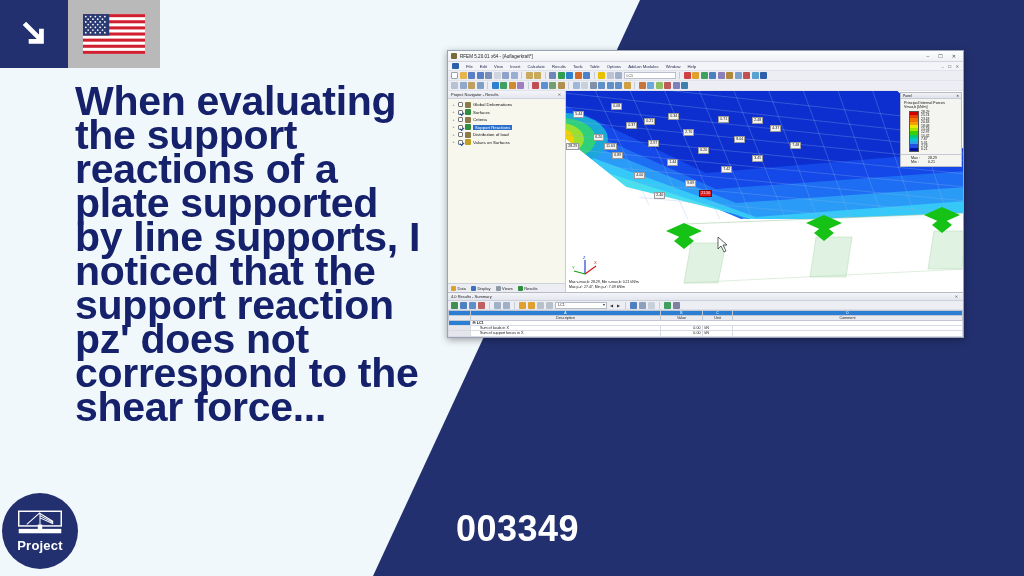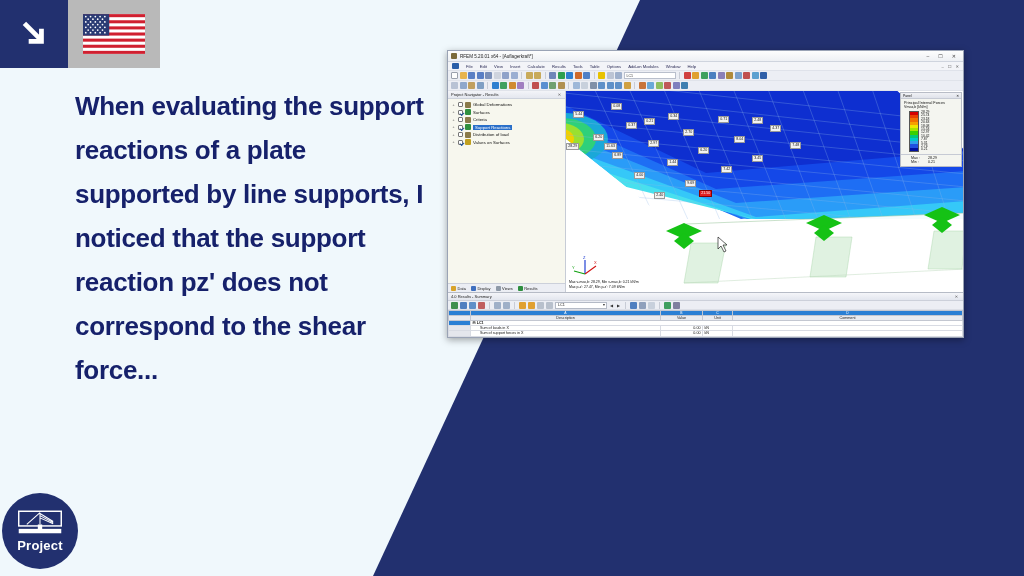--- a/index.html
+++ b/index.html
@@ -32,23 +32,23 @@
     width: 92px; height: 68px; background: #b9b9b9;
     display: flex; align-items: center; justify-content: center;
   }
   .flag-svg { width: 62px; height: 40px; display:block; }
 
   
   #headline {
     position: absolute;
     left: 75px; top: 84px; width: 350px;
     color: #16216b;
-    font-size: 26px;
+    font-size: 41px;
     font-weight: bold;
-    line-height: 44px;
+    line-height: 34px;
     letter-spacing: -0.3px;
   }
 
   
   #logo {
     position: absolute; left: 2px; bottom: 7px;
     width: 76px; height: 76px; border-radius: 50%;
     background: #22306f;
     display: flex; flex-direction: column;
     align-items: center; justify-content: center;
@@ -311,20 +311,21 @@
   <svg class="mark" viewBox="0 0 60 34">
     <rect x="1" y="1" width="58" height="20" fill="none" stroke="#ffffff" stroke-width="2"></rect>
     <path d="M30 3 L30 19 M30 3 L12 19 M30 4 L48 15 M30 7 L48 16.5 M30 10 L48 18" stroke="#ffffff" stroke-width="1.4" fill="none"></path>
     <rect x="1" y="25" width="58" height="6" fill="#ffffff"></rect>
     <rect x="27" y="19" width="6" height="8" fill="#ffffff"></rect>
   </svg>
   <div class="wordmark">Project</div>
 </div>
 
 <div id="faq-row">
+  <div id="faq-number">003349</div>
 </div>
 
 <div id="rfem-window">
 
   <div class="win-title">
     <div class="ttl-icon"></div>
     <div class="ttl-text">RFEM 5.20.01 x64 - [Auflagerkraft*]</div>
     <div class="ttl-btns">
       <span>–</span>
       <span>☐</span>

